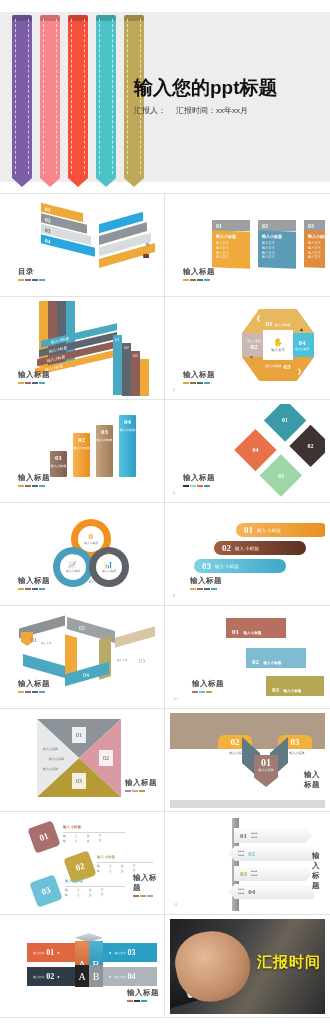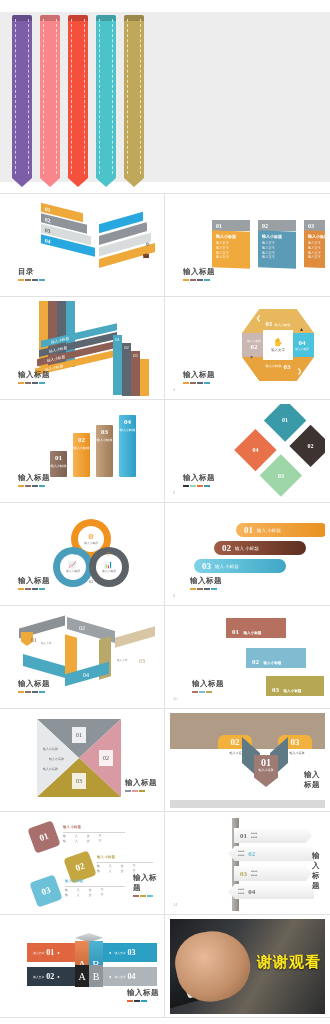--- a/index.html
+++ b/index.html
@@ -148,20 +148,26 @@
         <div class="dash"></div>
         <div class="dash2"></div>
       </div>
       <div class="ribbon" style="left:118px;color:#bfa85a;background:#bfa85a">
         <div class="cap"></div>
         <div class="dash"></div>
         <div class="dash2"></div>
       </div>
     </div>
 
+    <div class="cover-text">
+      <div class="cover-title">输入您的ppt标题</div>
+      <div class="cover-sub">
+        <span>汇报人：</span><span>汇报时间：xx年xx月</span>
+      </div>
+    </div>
   </div>
 
   <div class="grid">
 
     <div class="row">
 
       <div class="cell">
         <div class="slide">
           <div class="s1wrap">
             <div class="chev" style="left:8px;top:6px;width:42px;background:#efa93a;transform:skewY(14deg)">
@@ -704,20 +710,20 @@
           </div>
         </div>
       </div>
 
       <div class="cell">
         <div class="slide">
           <div class="thanks">
             <div class="sleeve"></div>
             <div class="cuff"></div>
             <div class="hand"></div>
-            <div class="thanks-text">谢谢观看</div>
+            <div class="thanks-text">汇报时间</div>
           </div>
         </div>
       </div>
     </div>
 
   </div>
 </div>
 
 </body></html>

